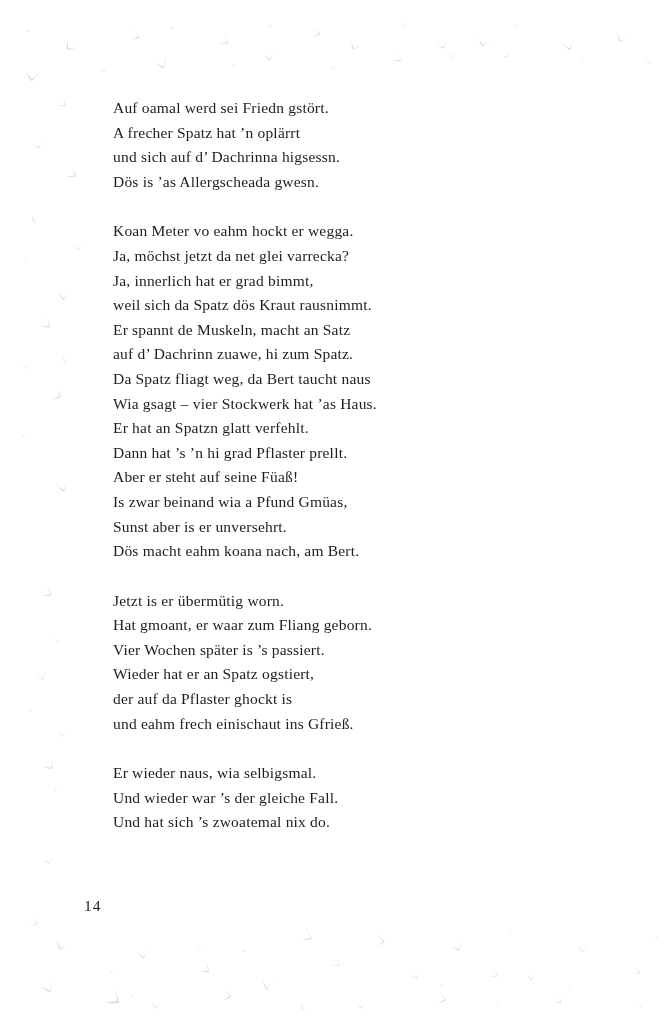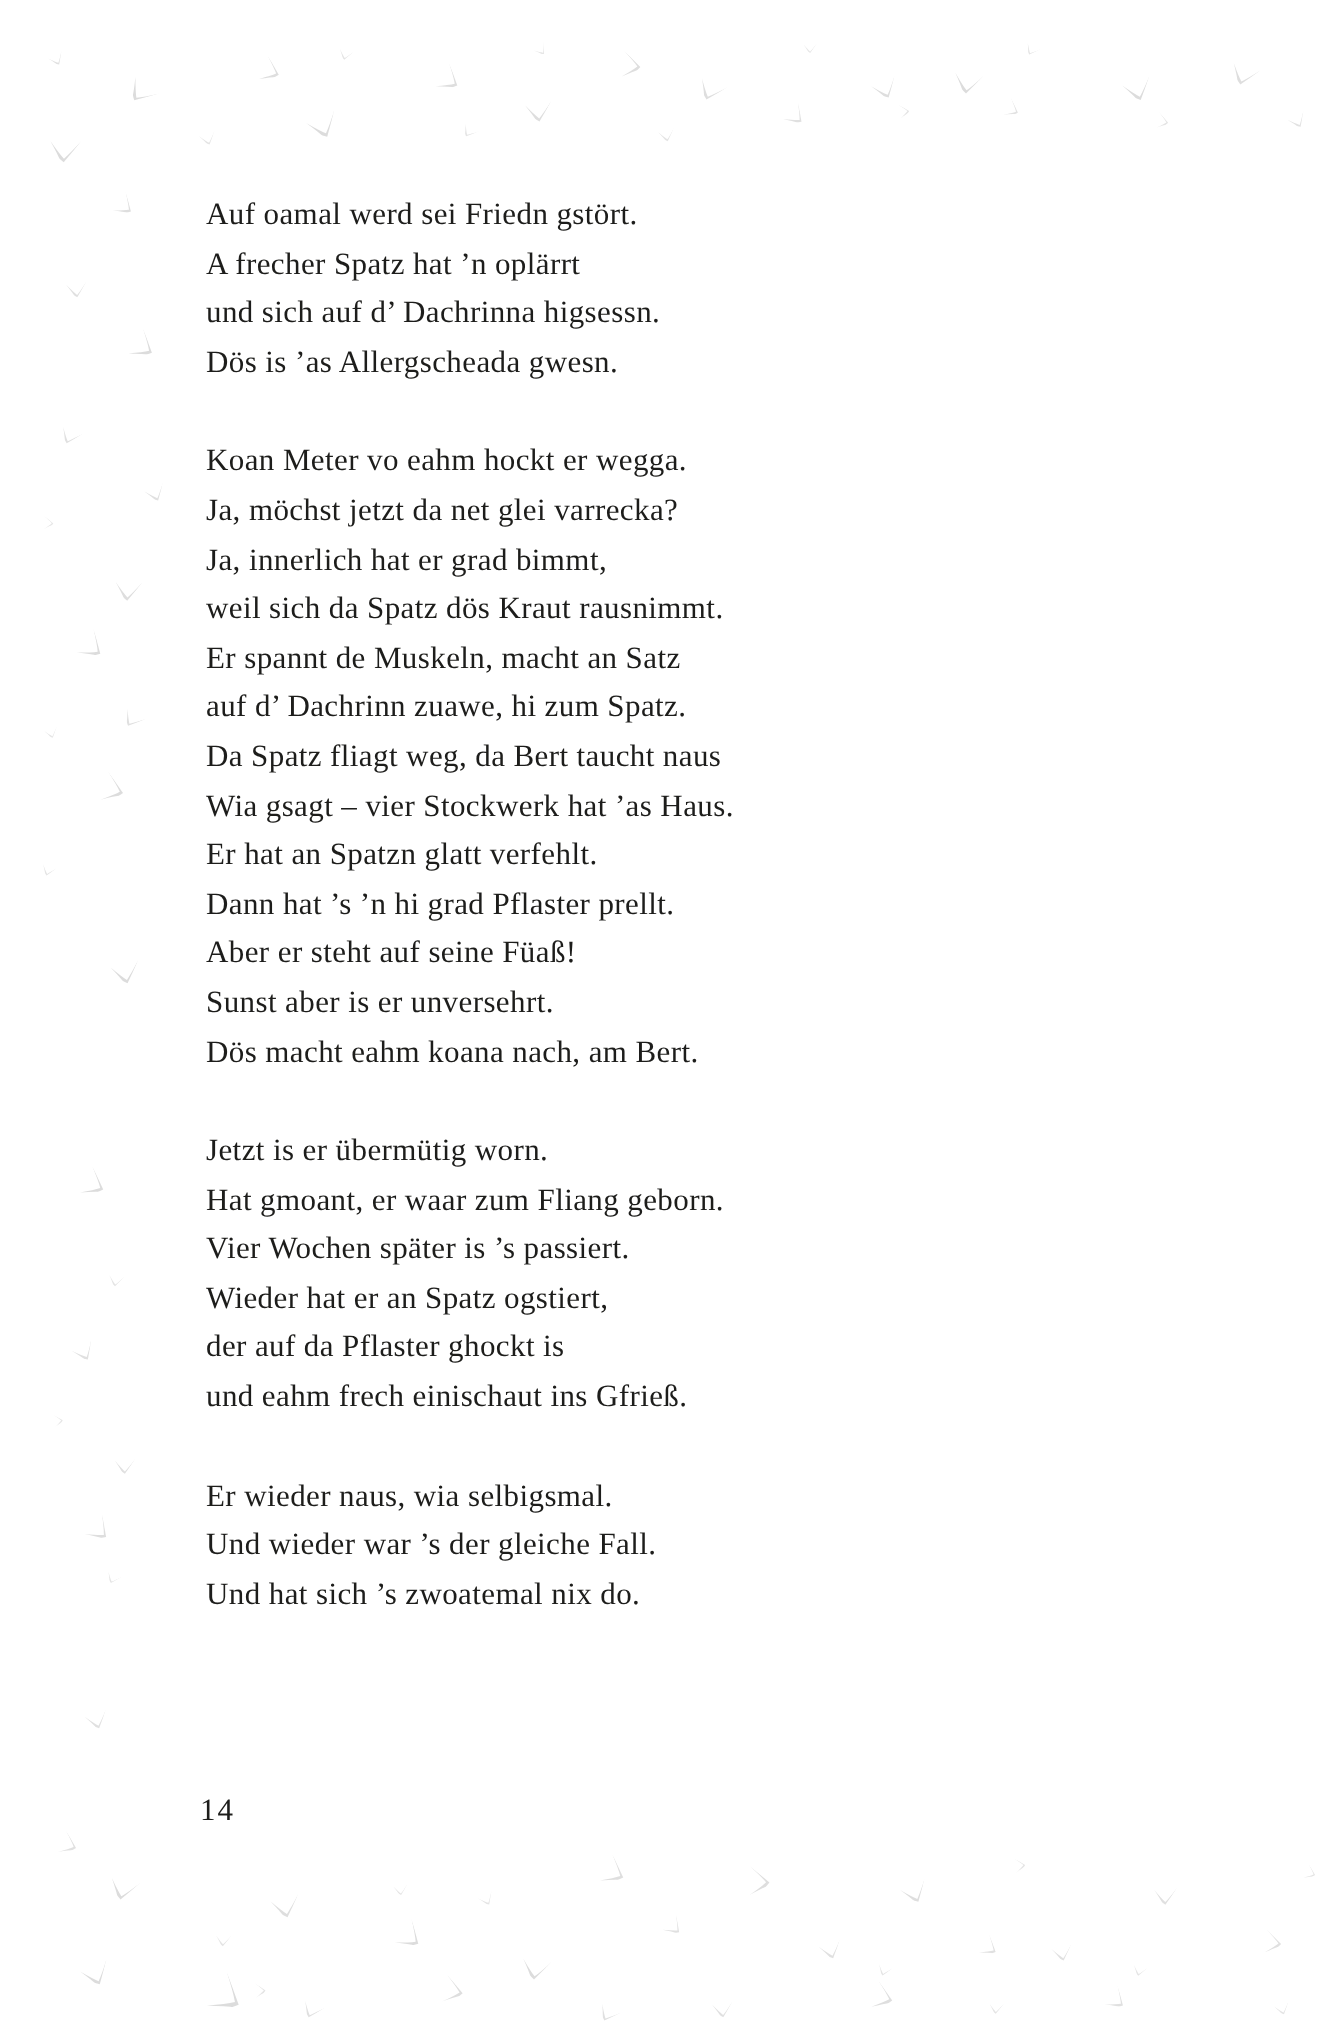--- a/index.html
+++ b/index.html
@@ -18,24 +18,24 @@
     position: absolute;
     left: 103px;
     top: 96px;
     width: 320px;
     font-size: 15.5px;
     line-height: 24.6px;
     letter-spacing: 0.2px;
     color: #1d1d1b;
   }
   .stanza { margin: 0 0 25px 0; }
-  .line { white-space: nowrap; }
+  .line { white-space: nowrap; margin-left: 10px; }
   .page-number {
     position: absolute;
-    left: 100px;
+    left: 84px;
     top: 897px;
     font-size: 15.5px;
     letter-spacing: 1px;
     color: #1d1d1b;
   }
 </style>
 </head>
 <body>
 
 <svg width="0" height="0" style="position:absolute" aria-hidden="true">
@@ -463,20 +463,21 @@
       <div class="line">Ja, möchst jetzt da net glei varrecka?</div>
       <div class="line">Ja, innerlich hat er grad bimmt,</div>
       <div class="line">weil sich da Spatz dös Kraut rausnimmt.</div>
       <div class="line">Er spannt de Muskeln, macht an Satz</div>
       <div class="line">auf d’ Dachrinn zuawe, hi zum Spatz.</div>
       <div class="line">Da Spatz fliagt weg, da Bert taucht naus</div>
       <div class="line">Wia gsagt – vier Stockwerk hat ’as Haus.</div>
       <div class="line">Er hat an Spatzn glatt verfehlt.</div>
       <div class="line">Dann hat ’s ’n hi grad Pflaster prellt.</div>
       <div class="line">Aber er steht auf seine Füaß!</div>
+      <div class="line">Is zwar beinand wia a Pfund Gmüas,</div>
       <div class="line">Sunst aber is er unversehrt.</div>
       <div class="line">Dös macht eahm koana nach, am Bert.</div>
     </div>
     <div class="stanza">
       <div class="line">Jetzt is er übermütig worn.</div>
       <div class="line">Hat gmoant, er waar zum Fliang geborn.</div>
       <div class="line">Vier Wochen später is ’s passiert.</div>
       <div class="line">Wieder hat er an Spatz ogstiert,</div>
       <div class="line">der auf da Pflaster ghockt is</div>
       <div class="line">und eahm frech einischaut ins Gfrieß.</div>

